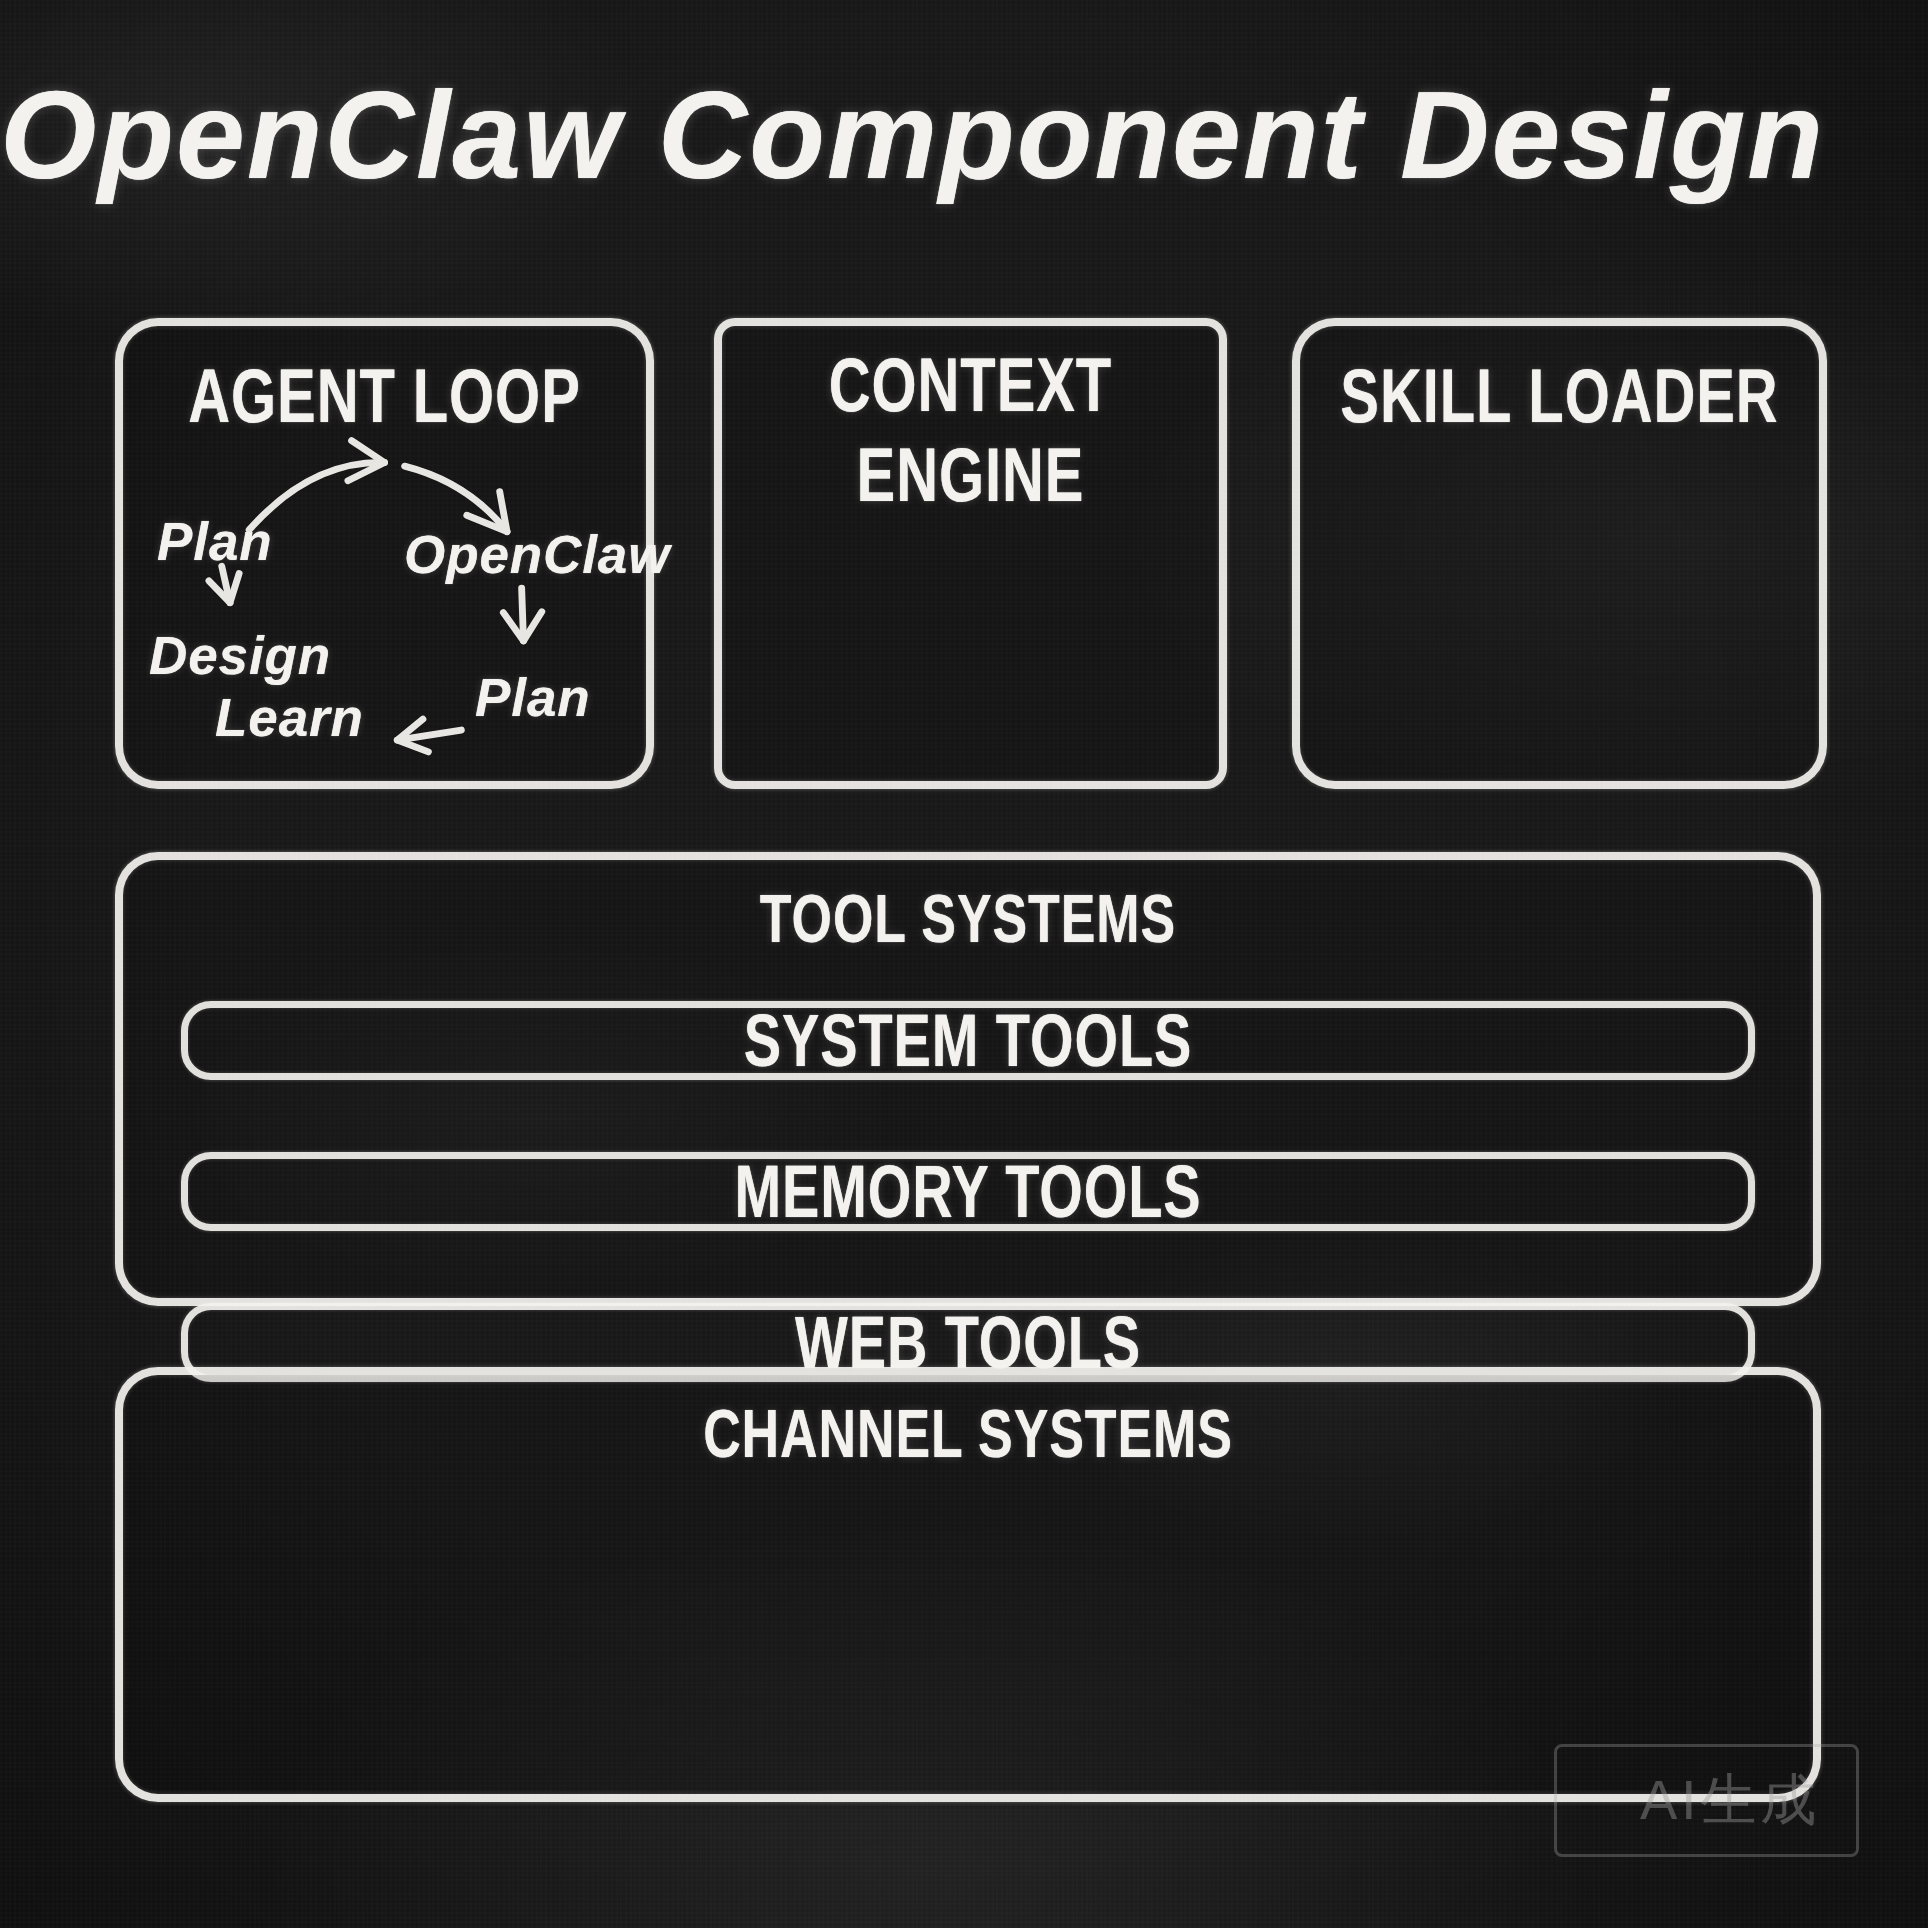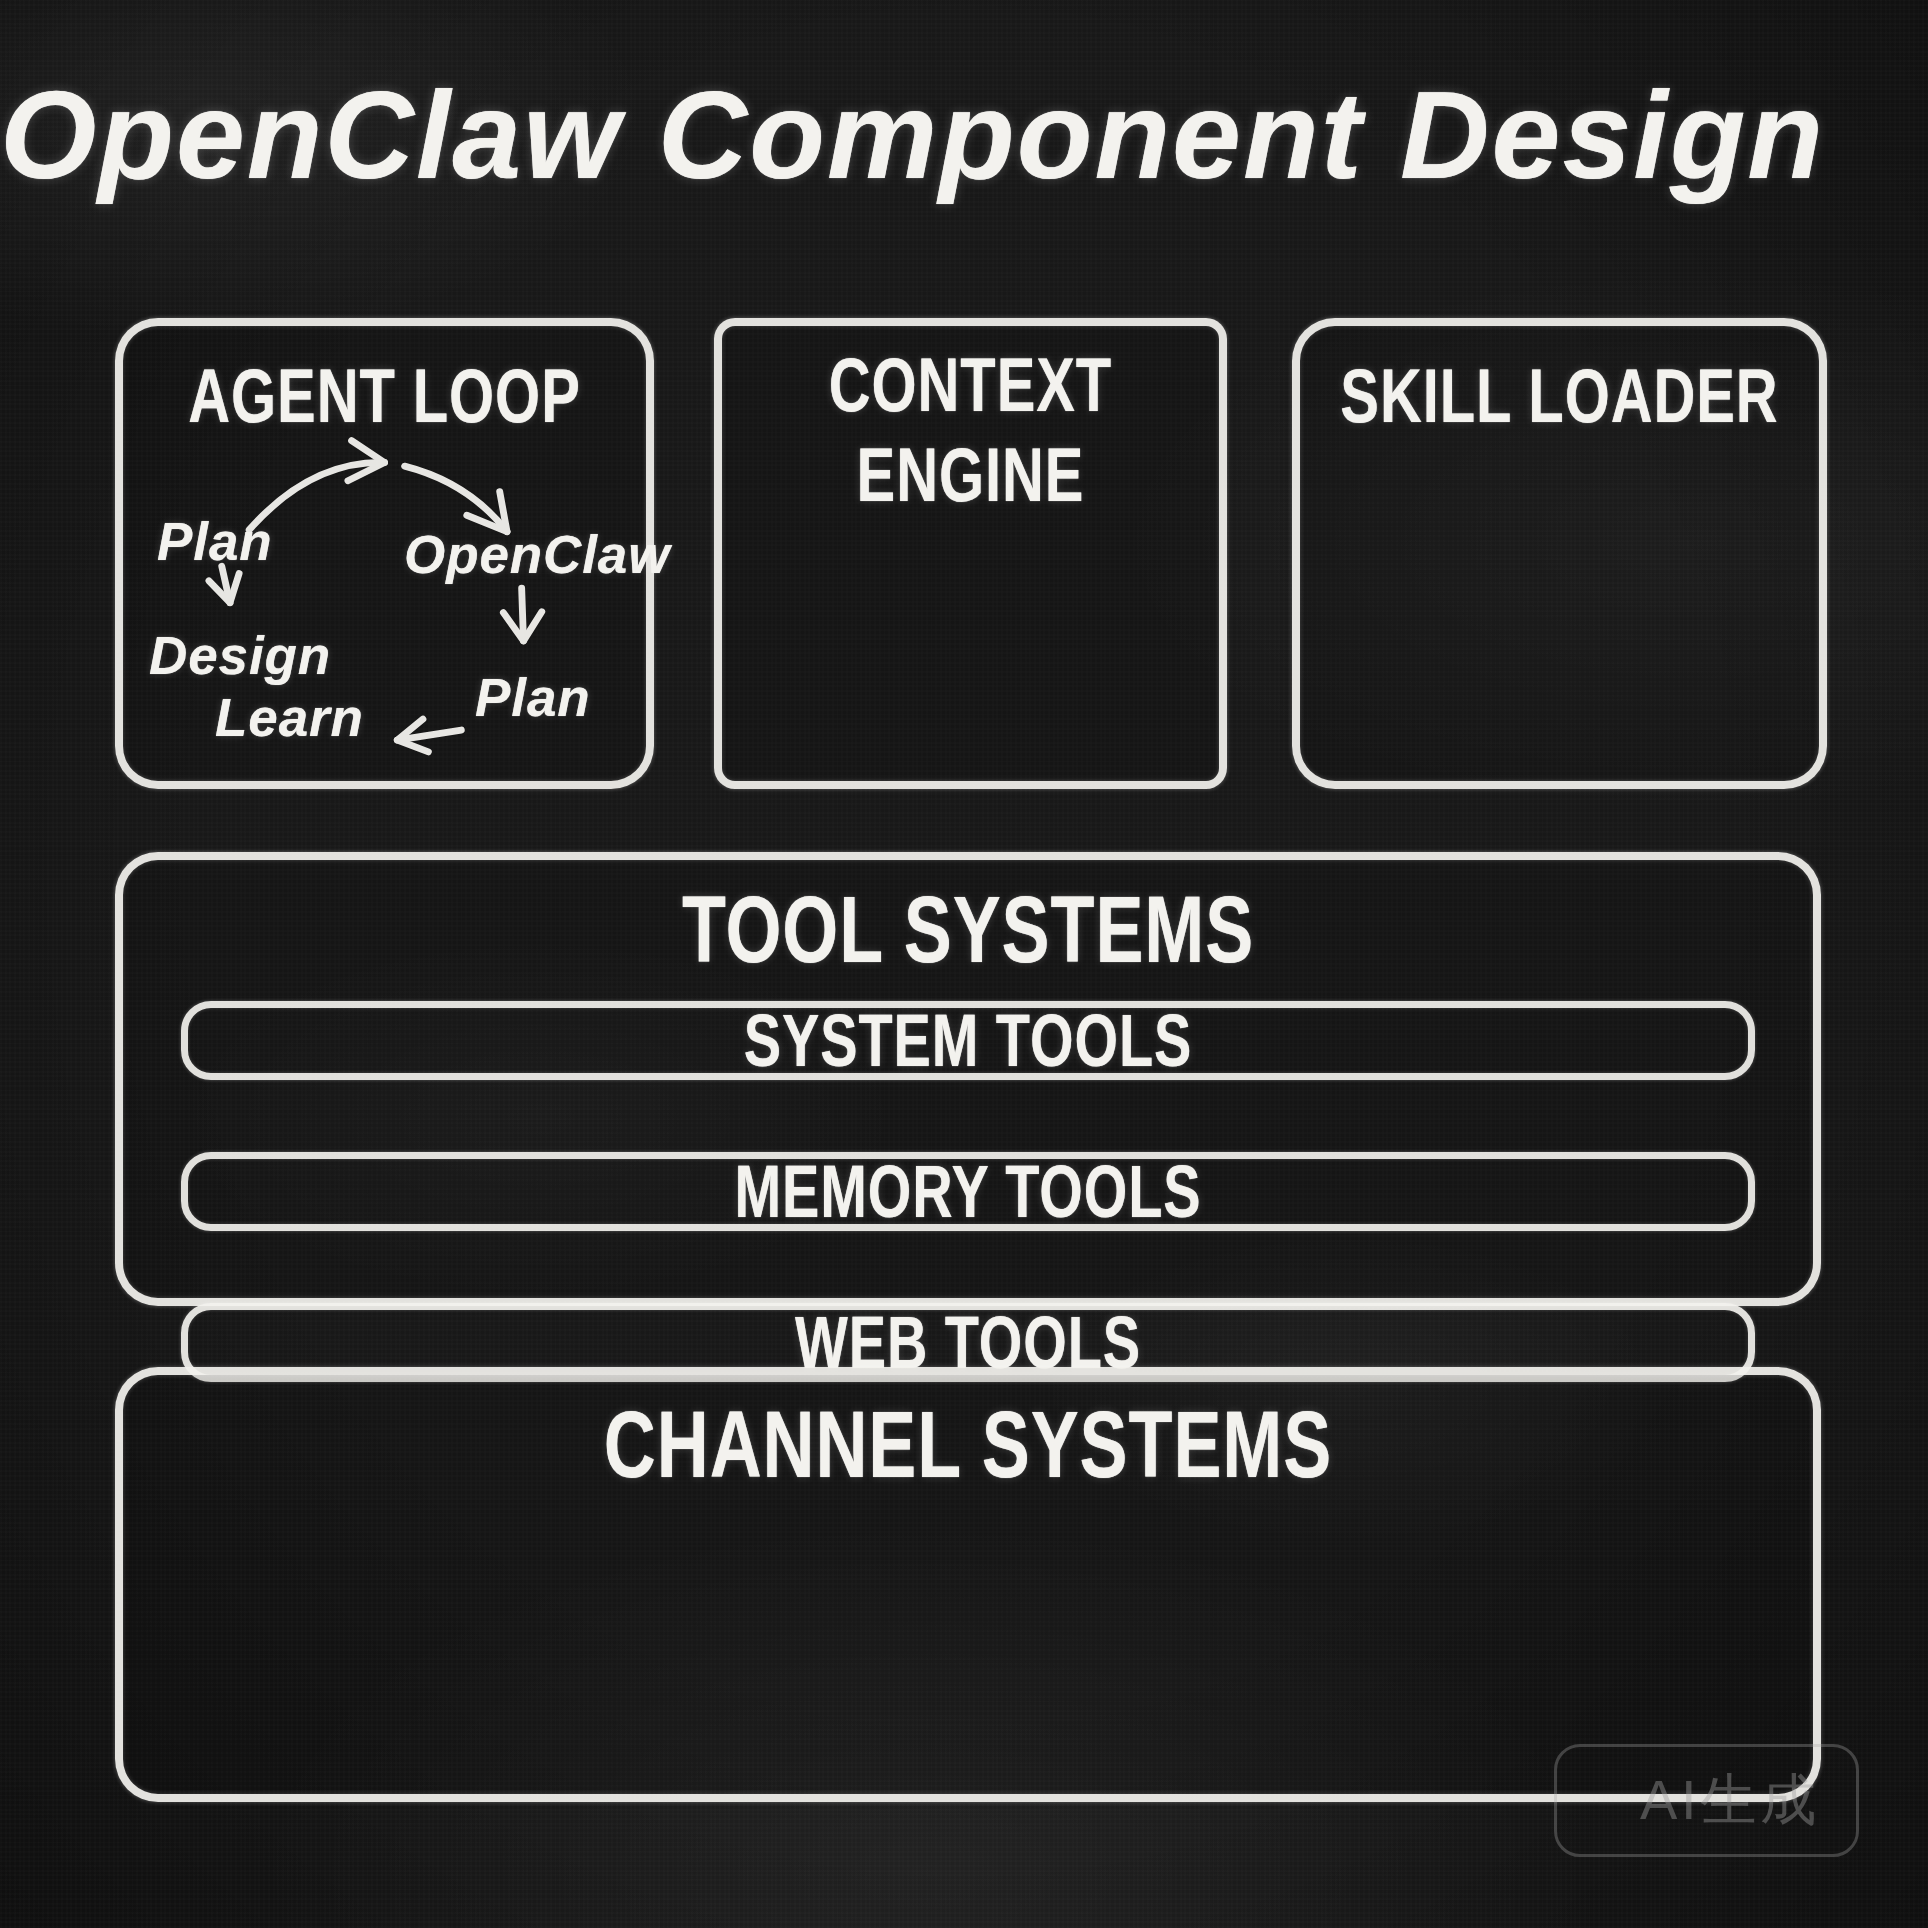--- a/index.html
+++ b/index.html
@@ -84,21 +84,21 @@
     text-shadow: 0 0 0.9px rgba(255,255,255,0.75), 0 0 8.5px rgba(255,255,255,0.15);
   }
   .w-plan1   { left: 34px;  top: 185px; }
   .w-execute { left: 281px; top: 198px; }
   .w-observe { left: 26px;  top: 299px; }
   .w-learn   { left: 92px;  top: 361px; }
   .w-plan2   { left: 352px; top: 341px; }
   
   .tool-systems    { left: 115px; top: 852px;  width: 1706px; height: 454px; }
   .channel-systems { left: 115px; top: 1367px; width: 1706px; height: 435px; }
-  .group-header { margin-top: 28px; font-size: 72px; }
+  .group-header { margin-top: 28px; font-size: 52px; }
   .inner-row {
     position: absolute;
     left: 58px; right: 58px;
     display: flex;
     gap: 72px;
     flex-direction: column;
   }
   .tool-systems .inner-row    { top: 141px; height: 237px; }
   .channel-systems .inner-row { top: 139px; height: 235px; }
   .inner-box {
@@ -113,21 +113,21 @@
     font-size: 56px;
     font-weight: 700;
   }
   
   .watermark {
     position: absolute;
     left: 1554px; top: 1744px;
     width: 305px; height: 113px;
     box-sizing: border-box;
     border: 3.8px solid rgba(170,170,170,0.32);
-    border-radius: 26px;
+    border-radius: 8px;
     display: flex;
     align-items: center;
     justify-content: center;
     font-size: 56px;
     letter-spacing: 3.8px;
     color: rgba(160,160,160,0.42);
     padding-left: 47px;
   }
   svg .chalk-stroke {
     stroke: #f3f2ee;

